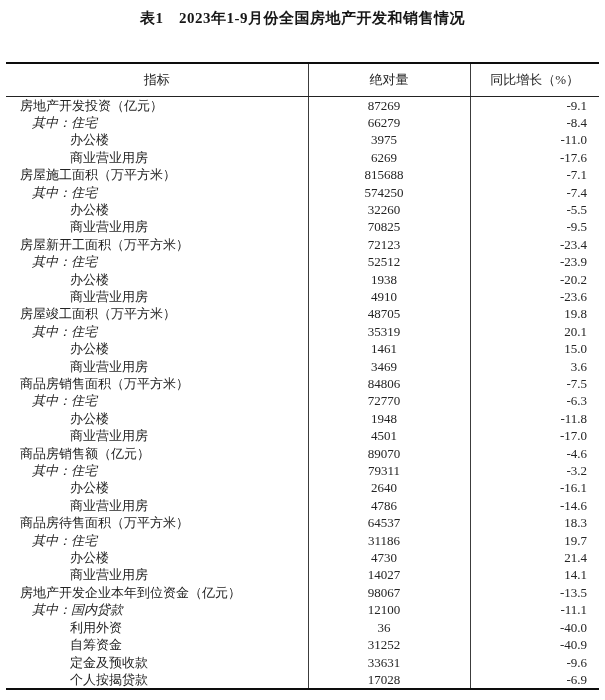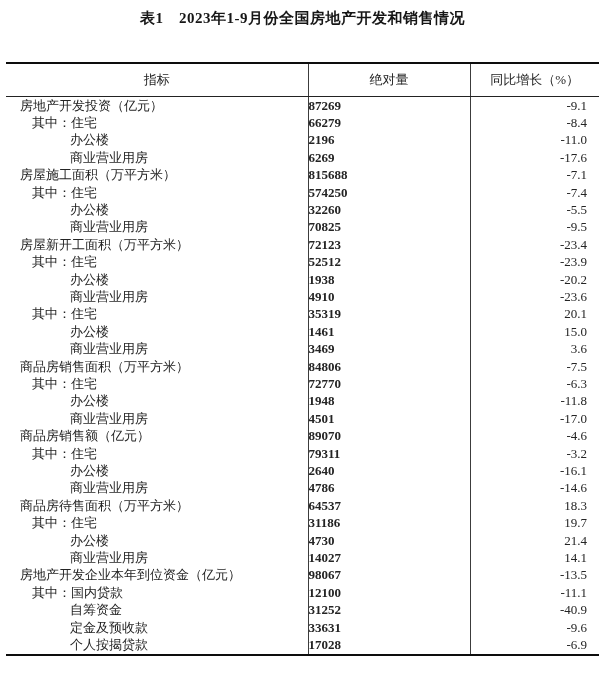--- a/index.html
+++ b/index.html
@@ -49,23 +49,23 @@
     height: 17.4px;
     font-size: 13px;
     line-height: 17.4px;
     vertical-align: middle;
     white-space: nowrap;
     overflow: hidden;
     color: #242424;
   }
   td.cell-indicator { text-align: left; margin-top: 45px; }
   td.cell-indicator.indent-0 { padding-left: 14px; }
-  td.cell-indicator.indent-1 { padding-left: 26px; }
+  td.cell-indicator.indent-1 { padding-left: 26px; font-style: italic; }
   td.cell-indicator.indent-2 { padding-left: 64px; }
-  td.cell-absolute { text-align: left; padding-right: 10px; font-weight: bold; }
+  td.cell-absolute { text-align: center; padding-right: 10px; }
   td.cell-growth   { text-align: right; padding-right: 12px; }
 </style>
 </head>
 <body>
 
 <div class="page">
   <div class="doc-title">表1　2023年1-9月份全国房地产开发和销售情况</div>
 
   <table class="stat-table">
     <colgroup>
@@ -86,21 +86,21 @@
           <td class="cell-absolute">87269</td>
           <td class="cell-growth">-9.1</td>
         </tr>
         <tr>
           <td class="cell-indicator indent-1">其中：住宅</td>
           <td class="cell-absolute">66279</td>
           <td class="cell-growth">-8.4</td>
         </tr>
         <tr>
           <td class="cell-indicator indent-2">办公楼</td>
-          <td class="cell-absolute">2196</td>
+          <td class="cell-absolute">3975</td>
           <td class="cell-growth">-11.0</td>
         </tr>
         <tr>
           <td class="cell-indicator indent-2">商业营业用房</td>
           <td class="cell-absolute">6269</td>
           <td class="cell-growth">-17.6</td>
         </tr>
         <tr>
           <td class="cell-indicator indent-0">房屋施工面积（万平方米）</td>
           <td class="cell-absolute">815688</td>
@@ -135,20 +135,25 @@
           <td class="cell-indicator indent-2">办公楼</td>
           <td class="cell-absolute">1938</td>
           <td class="cell-growth">-20.2</td>
         </tr>
         <tr>
           <td class="cell-indicator indent-2">商业营业用房</td>
           <td class="cell-absolute">4910</td>
           <td class="cell-growth">-23.6</td>
         </tr>
         <tr>
+          <td class="cell-indicator indent-0">房屋竣工面积（万平方米）</td>
+          <td class="cell-absolute">48705</td>
+          <td class="cell-growth">19.8</td>
+        </tr>
+        <tr>
           <td class="cell-indicator indent-1">其中：住宅</td>
           <td class="cell-absolute">35319</td>
           <td class="cell-growth">20.1</td>
         </tr>
         <tr>
           <td class="cell-indicator indent-2">办公楼</td>
           <td class="cell-absolute">1461</td>
           <td class="cell-growth">15.0</td>
         </tr>
         <tr>
@@ -218,20 +223,25 @@
         </tr>
         <tr>
           <td class="cell-indicator indent-0">房地产开发企业本年到位资金（亿元）</td>
           <td class="cell-absolute">98067</td>
           <td class="cell-growth">-13.5</td>
         </tr>
         <tr>
           <td class="cell-indicator indent-1">其中：国内贷款</td>
           <td class="cell-absolute">12100</td>
           <td class="cell-growth">-11.1</td>
+        </tr>
+        <tr>
+          <td class="cell-indicator indent-2">利用外资</td>
+          <td class="cell-absolute">36</td>
+          <td class="cell-growth">-40.0</td>
         </tr>
         <tr>
           <td class="cell-indicator indent-2">自筹资金</td>
           <td class="cell-absolute">31252</td>
           <td class="cell-growth">-40.9</td>
         </tr>
         <tr>
           <td class="cell-indicator indent-2">定金及预收款</td>
           <td class="cell-absolute">33631</td>
           <td class="cell-growth">-9.6</td>

